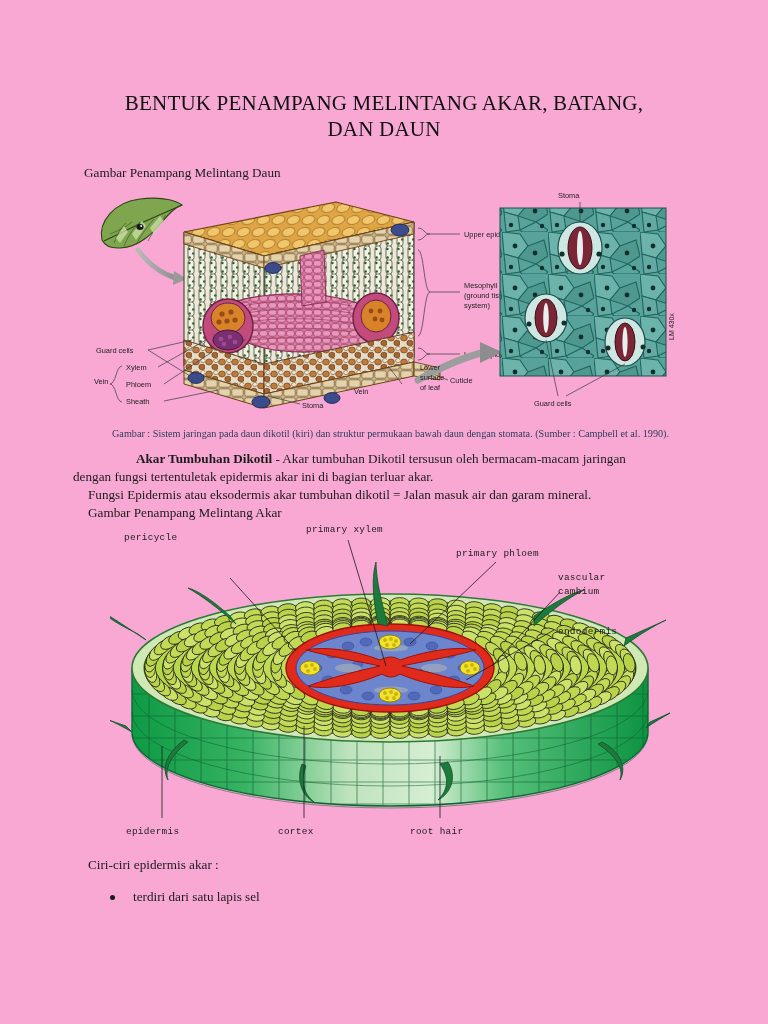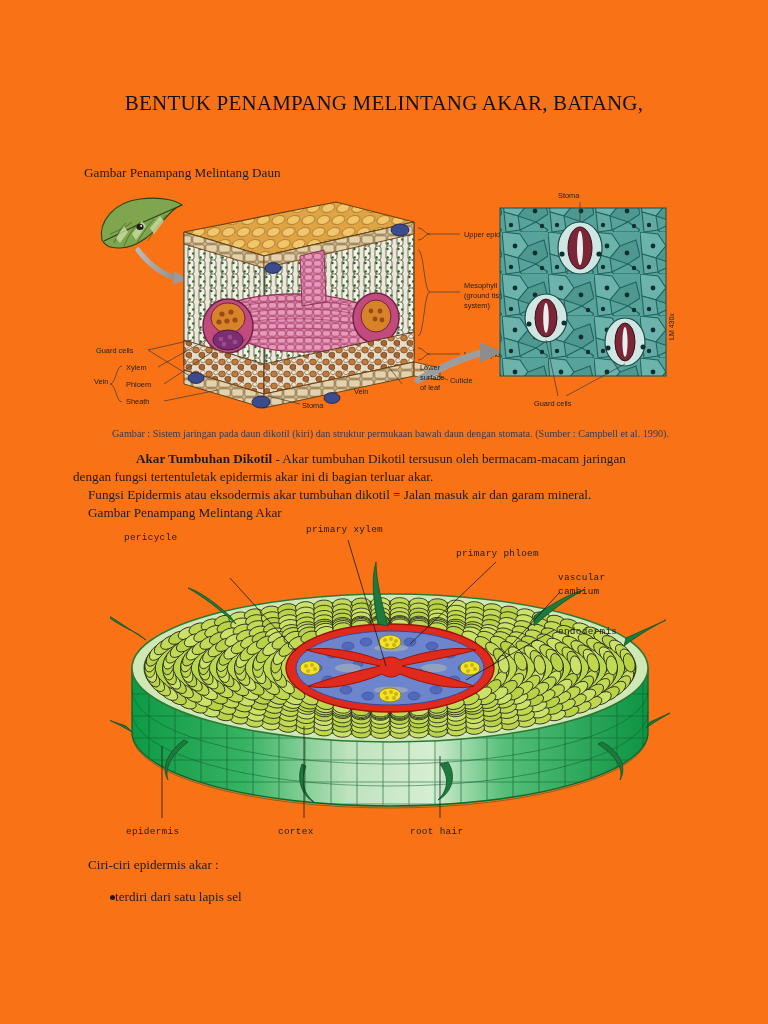--- a/index.html
+++ b/index.html
@@ -12,21 +12,21 @@
     height: 1024px;
     position: relative;
     font-family: "Liberation Serif", serif;
     color: #1a1a1a;
     overflow: hidden;
   }
 
   .page {
     position: absolute;
     inset: 0;
-    background: #f97316;
+    background: #f9a8d4;
   }
 
   
   .doc-title {
     position: absolute;
     left: 84px;
     top: 90px;
     width: 600px;
     text-align: center;
     font-size: 21px;
@@ -107,36 +107,38 @@
 
   
   .bullet-row {
     position: absolute;
     left: 110px;
     font-family: "Liberation Serif", serif;
     font-size: 13.2px;
     line-height: 17px;
     color: #1b1b1b;
     display: flex;
+    gap: 18px;
   }
   .bullet-dot {
     width: 5px; height: 5px;
     border-radius: 50%;
     background: #1b1b1b;
     margin-top: 7px;
     flex: none;
   }
 </style>
 </head>
 <body>
 
 <div class="page">
 
   <div class="doc-title">
     <div>BENTUK PENAMPANG MELINTANG AKAR, BATANG,</div>
+    <div>DAN DAUN</div>
   </div>
 
   <div class="para" style="left:84px; top:164px;text-align:center;">Gambar Penampang Melintang Daun</div>
 
   <div id="fig-leaf">
     <svg width="600" height="232" viewBox="0 0 600 232" xmlns="http://www.w3.org/2000/svg">
       <defs>
 
         <pattern id="upperEpi" width="15" height="12" patternUnits="userSpaceOnUse" patternTransform="skewX(-22)">
           <rect width="15" height="12" fill="#e0a543"></rect>

